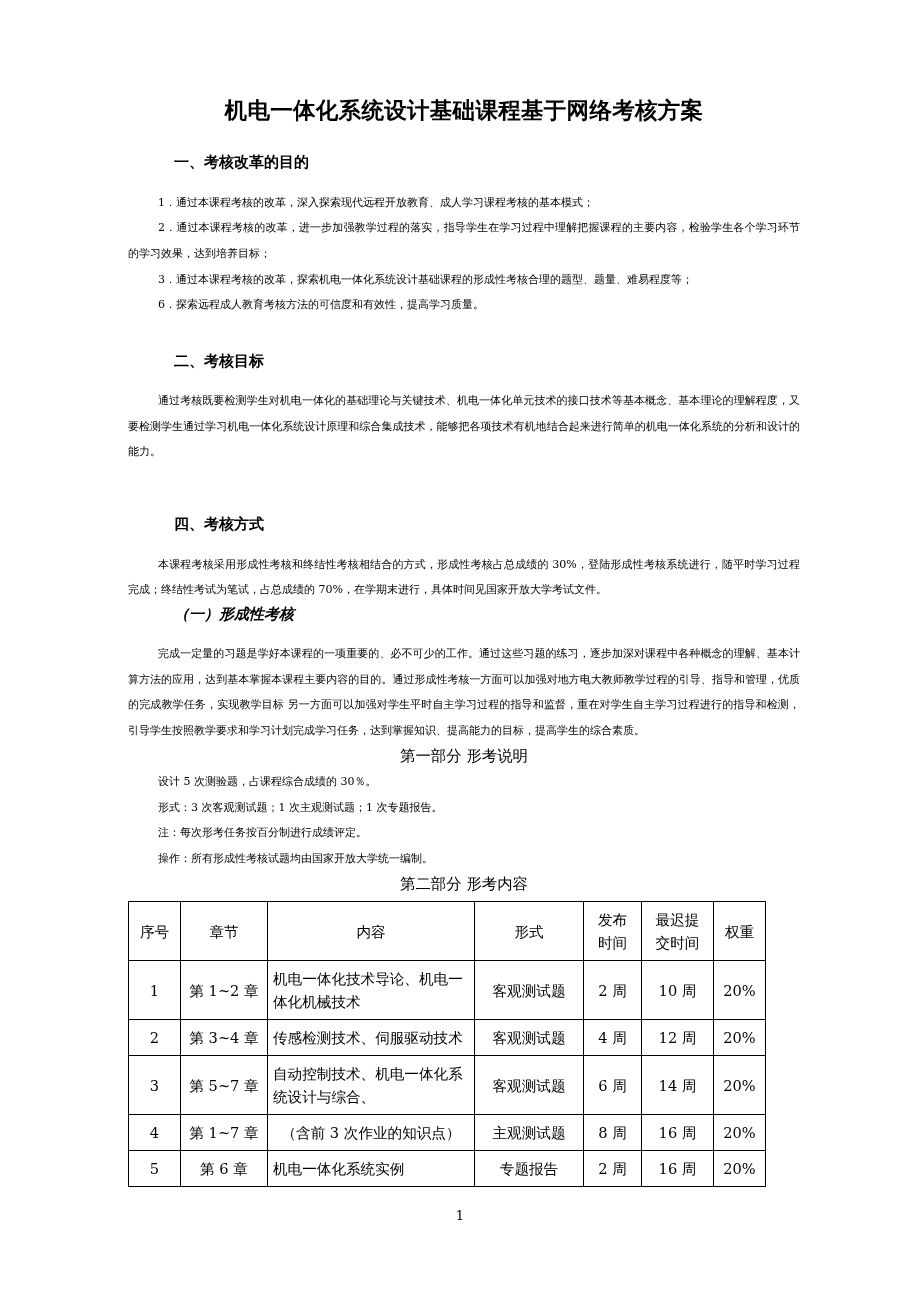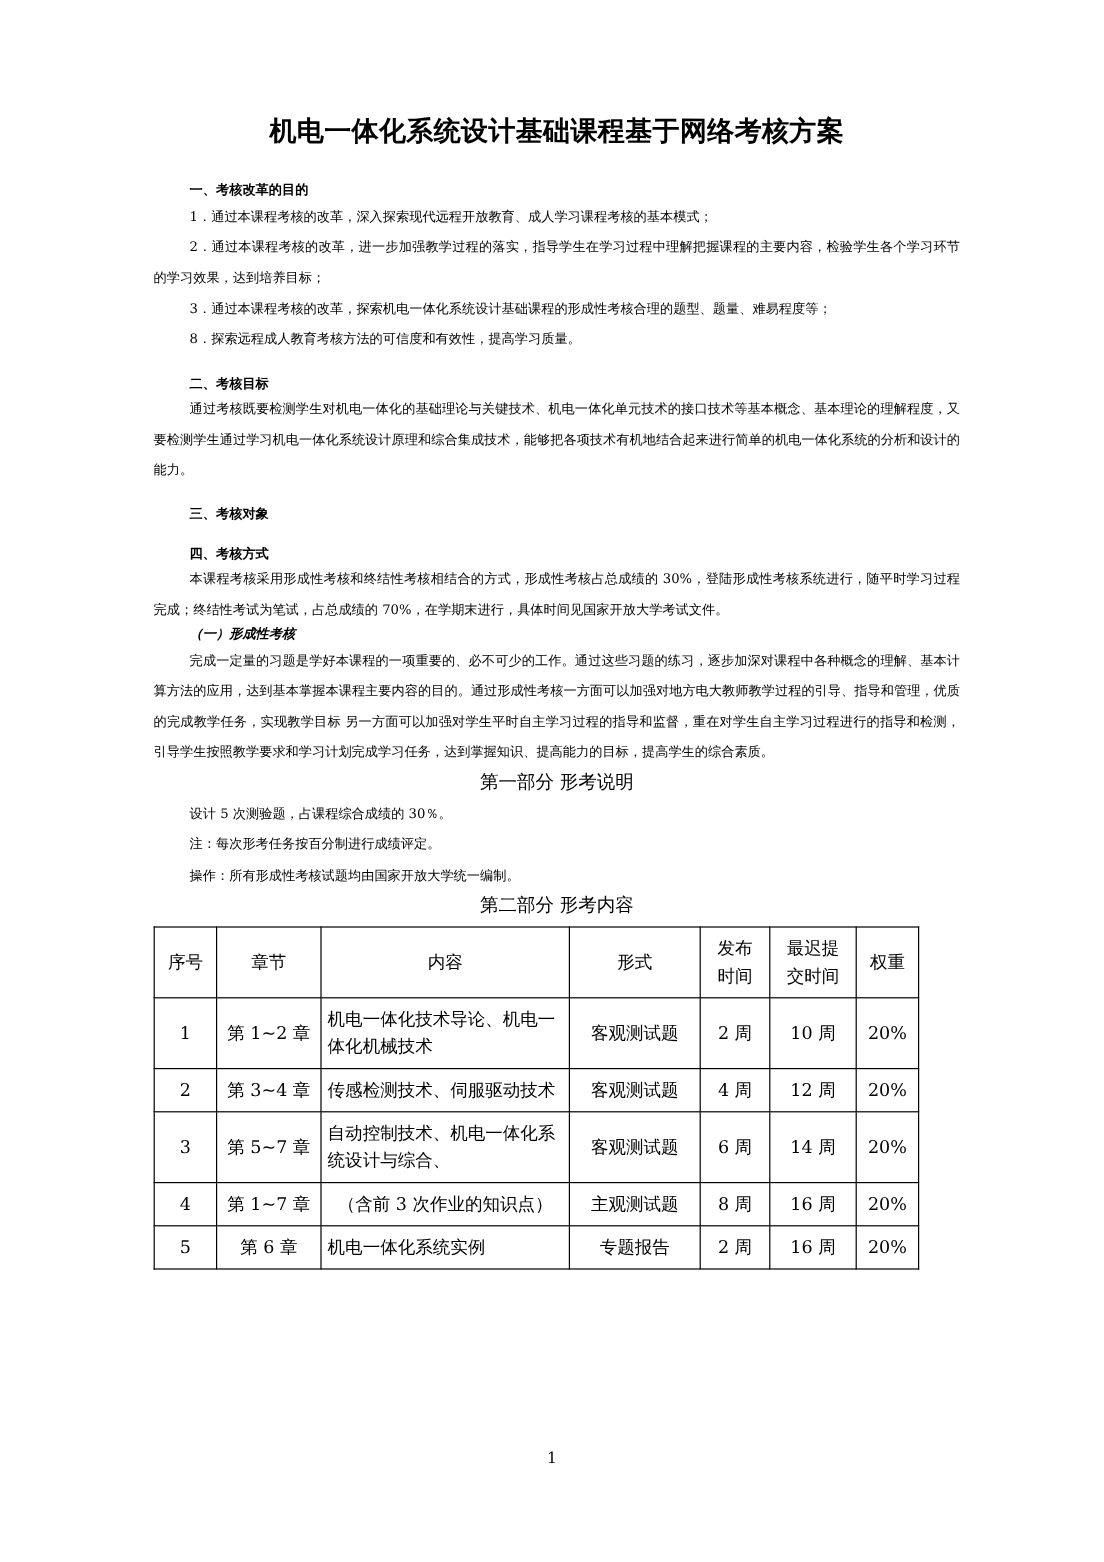--- a/index.html
+++ b/index.html
@@ -36,25 +36,25 @@
     font-weight: bold;
     text-align: center;
     letter-spacing: 0.3px;
     line-height: 1.3;
     margin: 0 0 26px 0;
   }
 
   
   .sec-head {
     font-family: "DejaVu Sans", "Liberation Sans", sans-serif;
-    font-size: 11px;
+    font-size: 15px;
     font-weight: bold;
     line-height: 1.5;
     text-indent: 30px;
-    margin: 0;
+    margin: 16px;
   }
   .sec-head.tight { margin-top: 0; font-style: italic; }
   .sec-gap { height: 16px; }
 
   
   p.body {
     font-size: 11px;
     line-height: 25.6px;
     margin: 0;
     text-indent: 30px;
@@ -114,40 +114,40 @@
 
 <div class="page">
   <div class="content">
 
     <h1 class="doc-title">机电一体化系统设计基础课程基于网络考核方案</h1>
 
     <div class="sec-head">一、考核改革的目的</div>
     <p class="body">1．通过本课程考核的改革，深入探索现代远程开放教育、成人学习课程考核的基本模式；</p>
     <p class="body">2．通过本课程考核的改革，进一步加强教学过程的落实，指导学生在学习过程中理解把握课程的主要内容，检验学生各个学习环节的学习效果，达到培养目标；</p>
     <p class="body">3．通过本课程考核的改革，探索机电一体化系统设计基础课程的形成性考核合理的题型、题量、难易程度等；</p>
-    <p class="body nojust">8．探索远程成人教育考核方法的可信度和有效性，提高学习质量。</p>
+    <p class="body nojust">6．探索远程成人教育考核方法的可信度和有效性，提高学习质量。</p>
 
     <div class="sec-gap"></div>
 
     <div class="sec-head">二、考核目标</div>
     <p class="body">通过考核既要检测学生对机电一体化的基础理论与关键技术、机电一体化单元技术的接口技术等基本概念、基本理论的理解程度，又要检测学生通过学习机电一体化系统设计原理和综合集成技术，能够把各项技术有机地结合起来进行简单的机电一体化系统的分析和设计的能力。</p>
 
     <div class="sec-gap"></div>
 
-    <div class="sec-head">三、考核对象</div>
 
     <div class="sec-gap"></div>
 
     <div class="sec-head">四、考核方式</div>
     <p class="body">本课程考核采用形成性考核和终结性考核相结合的方式，形成性考核占总成绩的 30%，登陆形成性考核系统进行，随平时学习过程完成；终结性考试为笔试，占总成绩的 70%，在学期末进行，具体时间见国家开放大学考试文件。</p>
     <div class="sec-head tight">（一）形成性考核</div>
     <p class="body">完成一定量的习题是学好本课程的一项重要的、必不可少的工作。通过这些习题的练习，逐步加深对课程中各种概念的理解、基本计算方法的应用，达到基本掌握本课程主要内容的目的。通过形成性考核一方面可以加强对地方电大教师教学过程的引导、指导和管理，优质的完成教学任务，实现教学目标 另一方面可以加强对学生平时自主学习过程的指导和监督，重在对学生自主学习过程进行的指导和检测，引导学生按照教学要求和学习计划完成学习任务，达到掌握知识、提高能力的目标，提高学生的综合素质。</p>
 
     <p class="center">第一部分  形考说明</p>
     <p class="body nojust">设计 5 次测验题，占课程综合成绩的 30％。</p>
+    <p class="body nojust">形式：3 次客观测试题；1 次主观测试题；1 次专题报告。</p>
     <p class="body nojust">注：每次形考任务按百分制进行成绩评定。</p>
     <p class="body nojust">操作：所有形成性考核试题均由国家开放大学统一编制。</p>
 
     <p class="center">第二部分  形考内容</p>
 
     <table class="fk">
       <colgroup>
         <col class="col-no">
           <col class="col-ch">
           <col class="col-ct">

